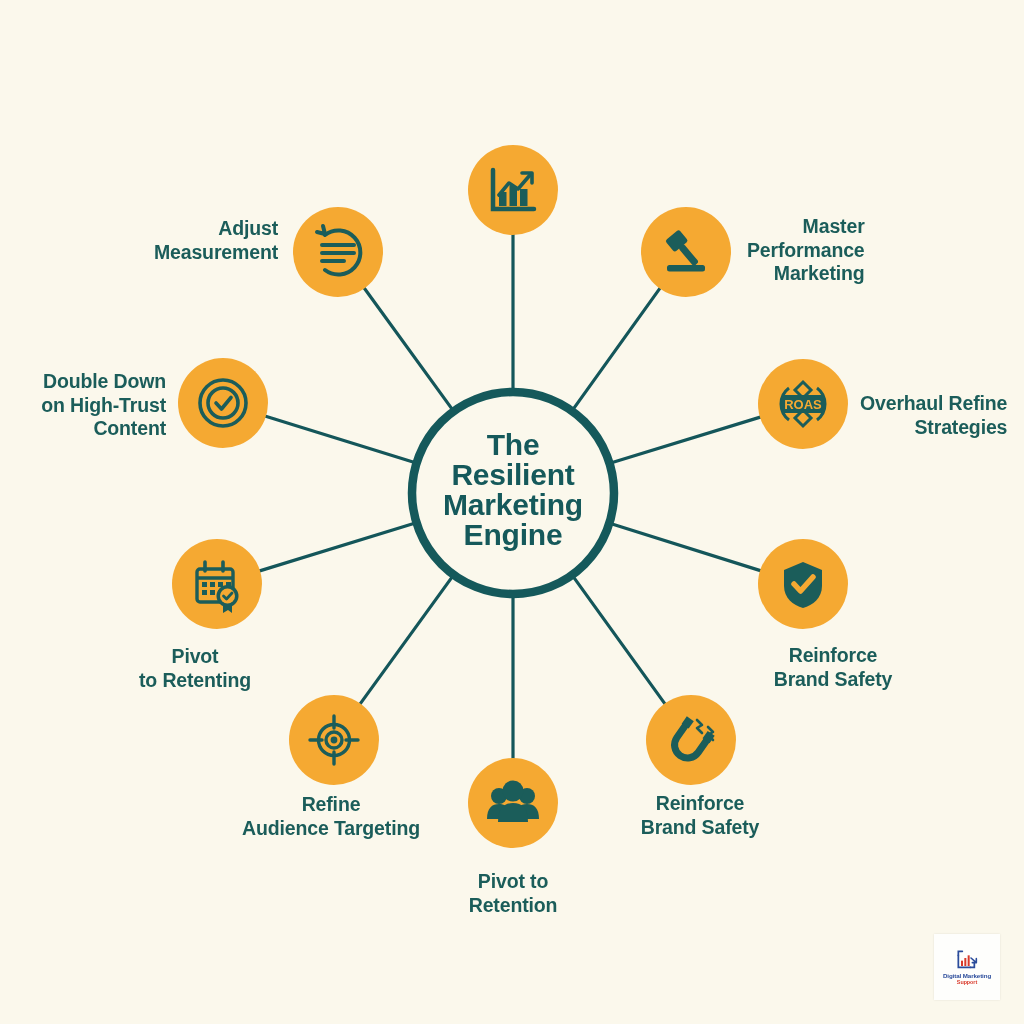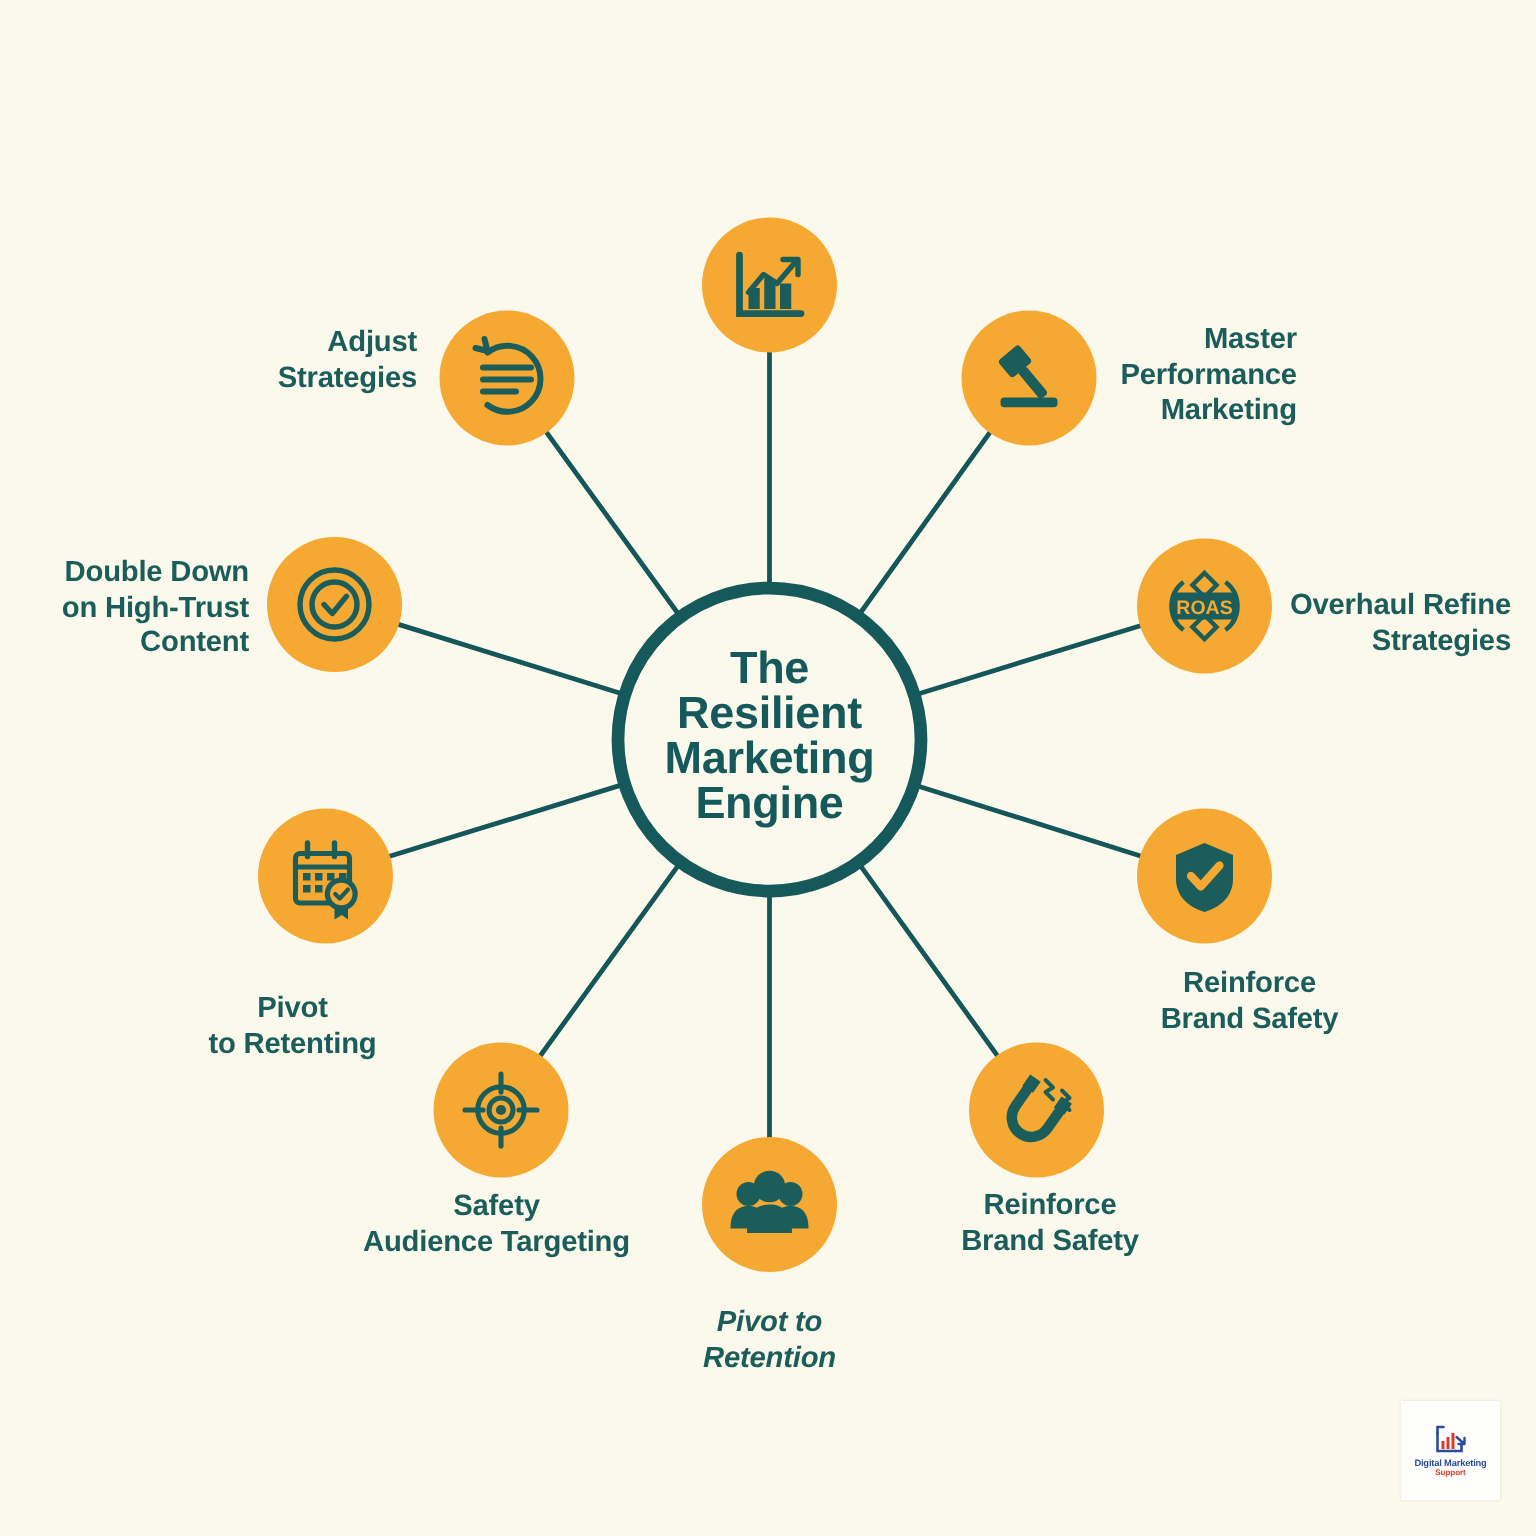--- a/index.html
+++ b/index.html
@@ -268,31 +268,31 @@
   <div id="labels-layer">
       <div class="node-label label-right" style="top: 215px; left: 747px;">Master
 Performance
 Marketing</div>
       <div class="node-label label-right" style="top: 392px; left: 860px;">Overhaul Refine
 Strategies</div>
       <div class="node-label label-center" style="top: 644px; left: 683px; width: 300px;">Reinforce
 Brand Safety</div>
       <div class="node-label label-center" style="top: 792px; left: 550px; width: 300px;">Reinforce
 Brand Safety</div>
-      <div class="node-label label-center" style="top: 870px; left: 363px; width: 300px; font-style: italic;">Pivot to
+      <div class="node-label label-center" style="top: 870px; left: 363px; width: 300px;">Pivot to
 Retention</div>
-      <div class="node-label label-center" style="top: 793px; left: 181px; width: 300px;">Safety
+      <div class="node-label label-center" style="top: 793px; left: 181px; width: 300px;">Refine
 Audience Targeting</div>
-      <div class="node-label label-center" style="top: 645px; left: 45px; width: 300px; margin-top: 16px;">Pivot
+      <div class="node-label label-center" style="top: 645px; left: 45px; width: 300px;">Pivot
 to Retenting</div>
       <div class="node-label label-left" style="top: 370px; right: 858px;">Double Down
 on High-Trust
 Content</div>
       <div class="node-label label-left" style="top: 217px; right: 746px;">Adjust
-Strategies</div>
+Measurement</div>
     </div>
 
   <div id="brand-logo">
     <svg class="logo-mark" viewBox="0 -6 32 30">
       <use href="#icon-chart-arrow-logo-icon"></use>
     </svg>
     <div class="logo-line1">Digital Marketing</div>
     <div class="logo-line2">Support</div>
   </div>
 

